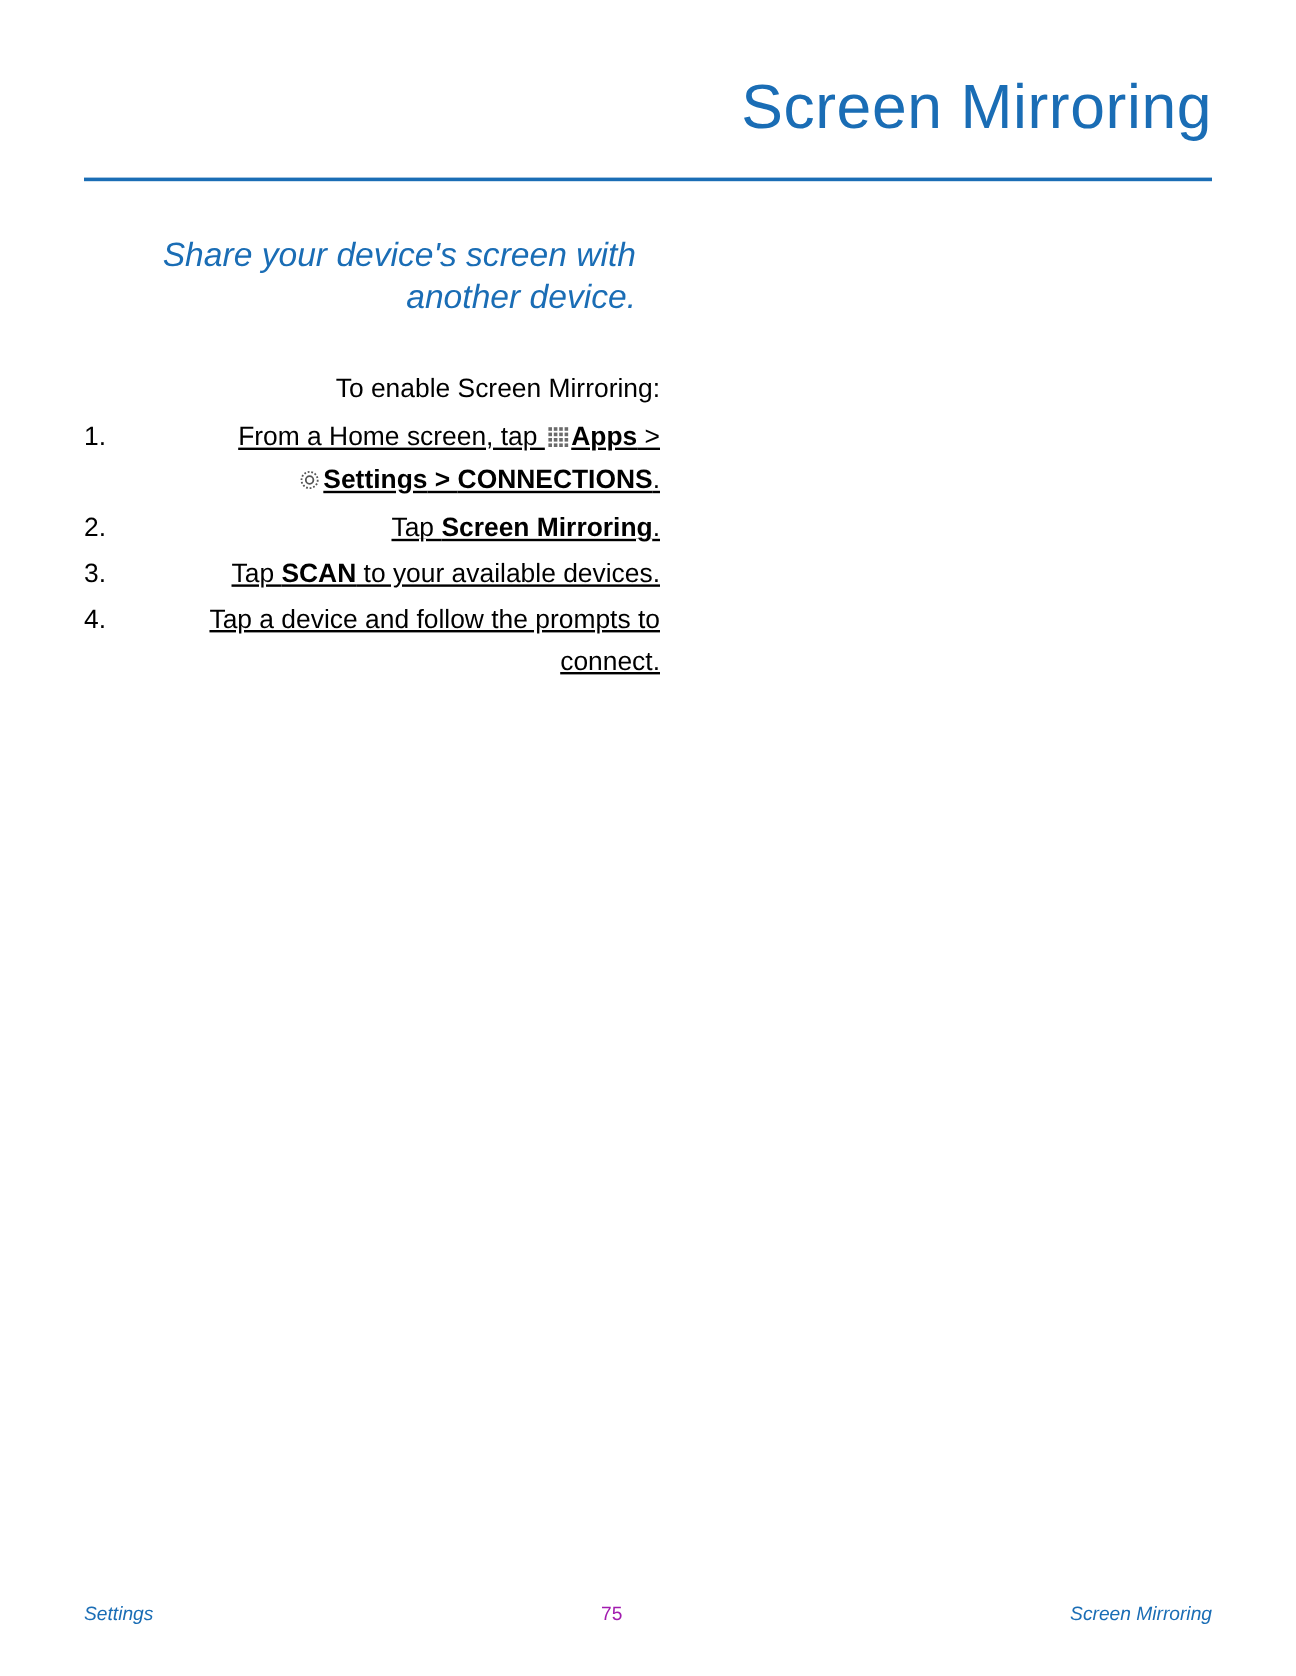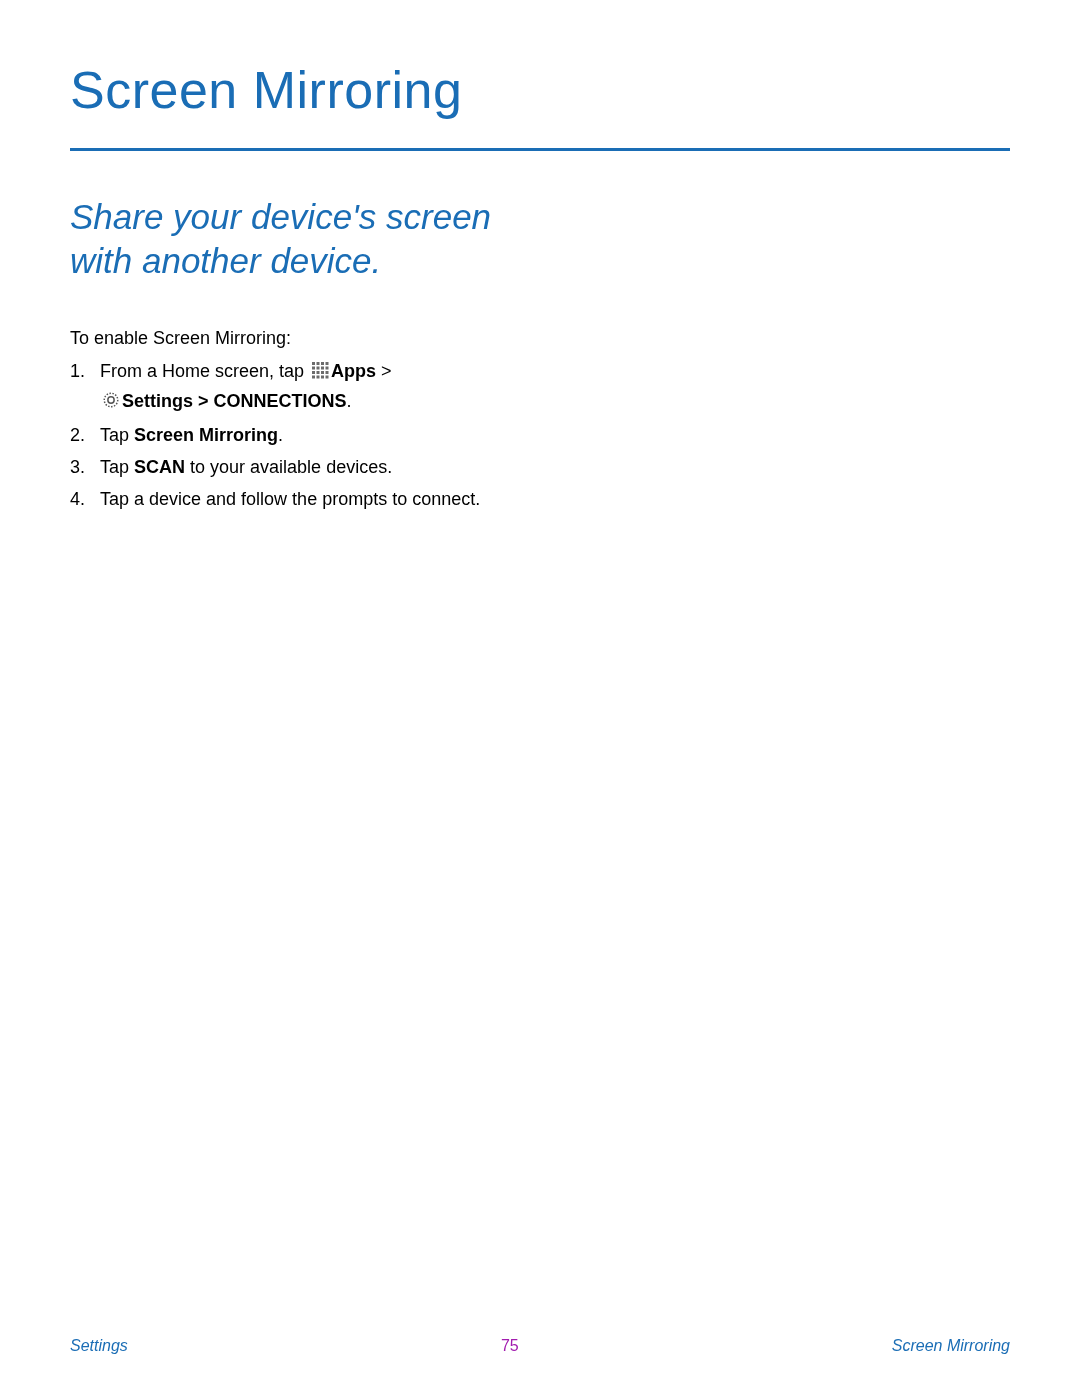--- a/index.html
+++ b/index.html
@@ -2,54 +2,56 @@
 <html><head>
 <meta charset="utf-8">
 <style>
   * { box-sizing: border-box; margin: 0; padding: 0; }
   html, body { width: 1080px; height: 1397px; background: #ffffff; font-family: Arial, Helvetica, sans-serif; }
   .page {
     position: relative;
     width: 1080px;
     height: 1397px;
     padding: 60px 70px 50px 70px;
+    text-align: right;
   }
   .title {
     color: #1a6db5;
     font-size: 52px;
     font-weight: 400;
     letter-spacing: 0.5px;
     margin-bottom: 28px;
   }
   .rule {
     border: none;
     border-top: 3px solid #1a6db5;
     margin-bottom: 44px;
   }
   .subtitle {
     color: #1a6db5;
     font-style: italic;
-    font-size: 35px;
+    font-size: 28px;
     line-height: 1.25;
     max-width: 460px;
     margin-bottom: 42px;
     font-weight: 400;
   }
   .body {
     color: #000;
-    font-size: 18px;
+    font-size: 22px;
     line-height: 1.55;
     max-width: 480px;
     margin-top: 26px;
   }
   .intro { margin-bottom: 6px; }
   ol.steps {
     list-style: none;
     counter-reset: step;
     padding-left: 0;
+    text-decoration: underline;
   }
   ol.steps > li {
     counter-increment: step;
     position: relative;
     padding-left: 30px;
     margin-bottom: 4px;
   }
   ol.steps > li::before {
     content: counter(step) ".";
     position: absolute;

